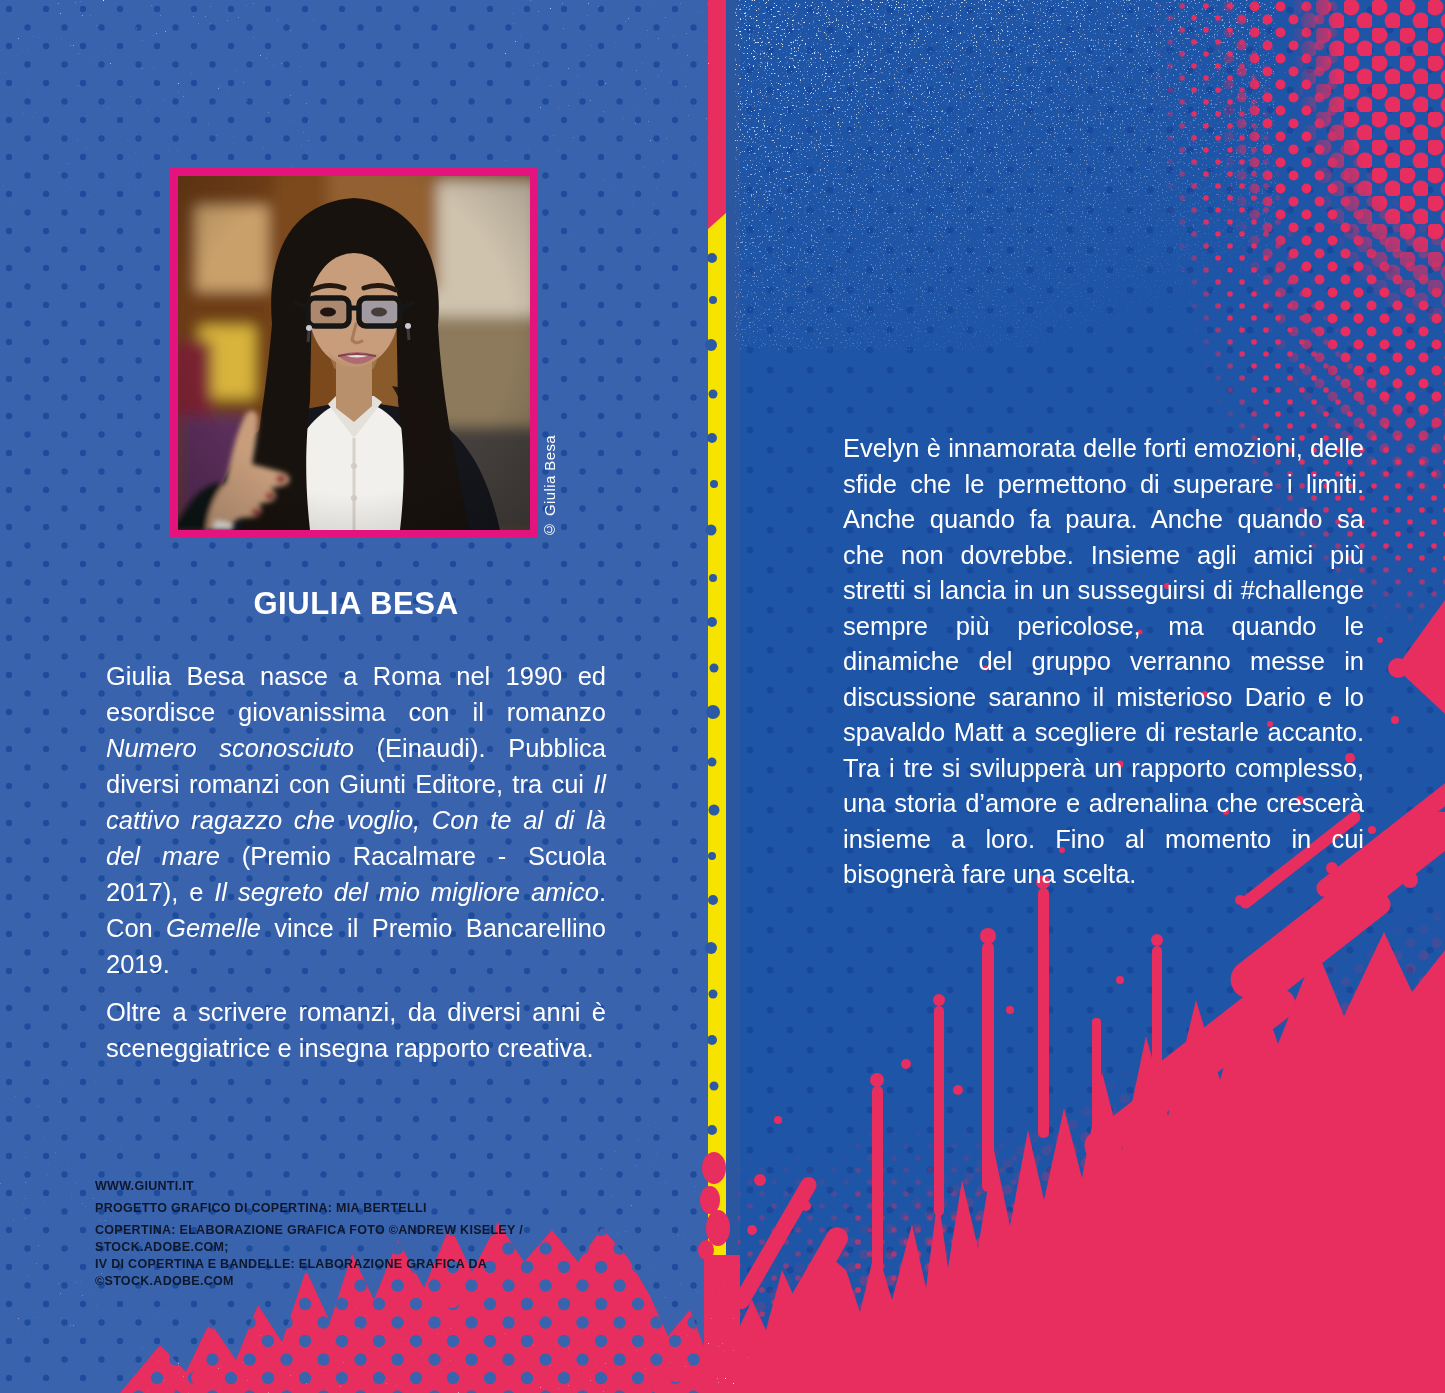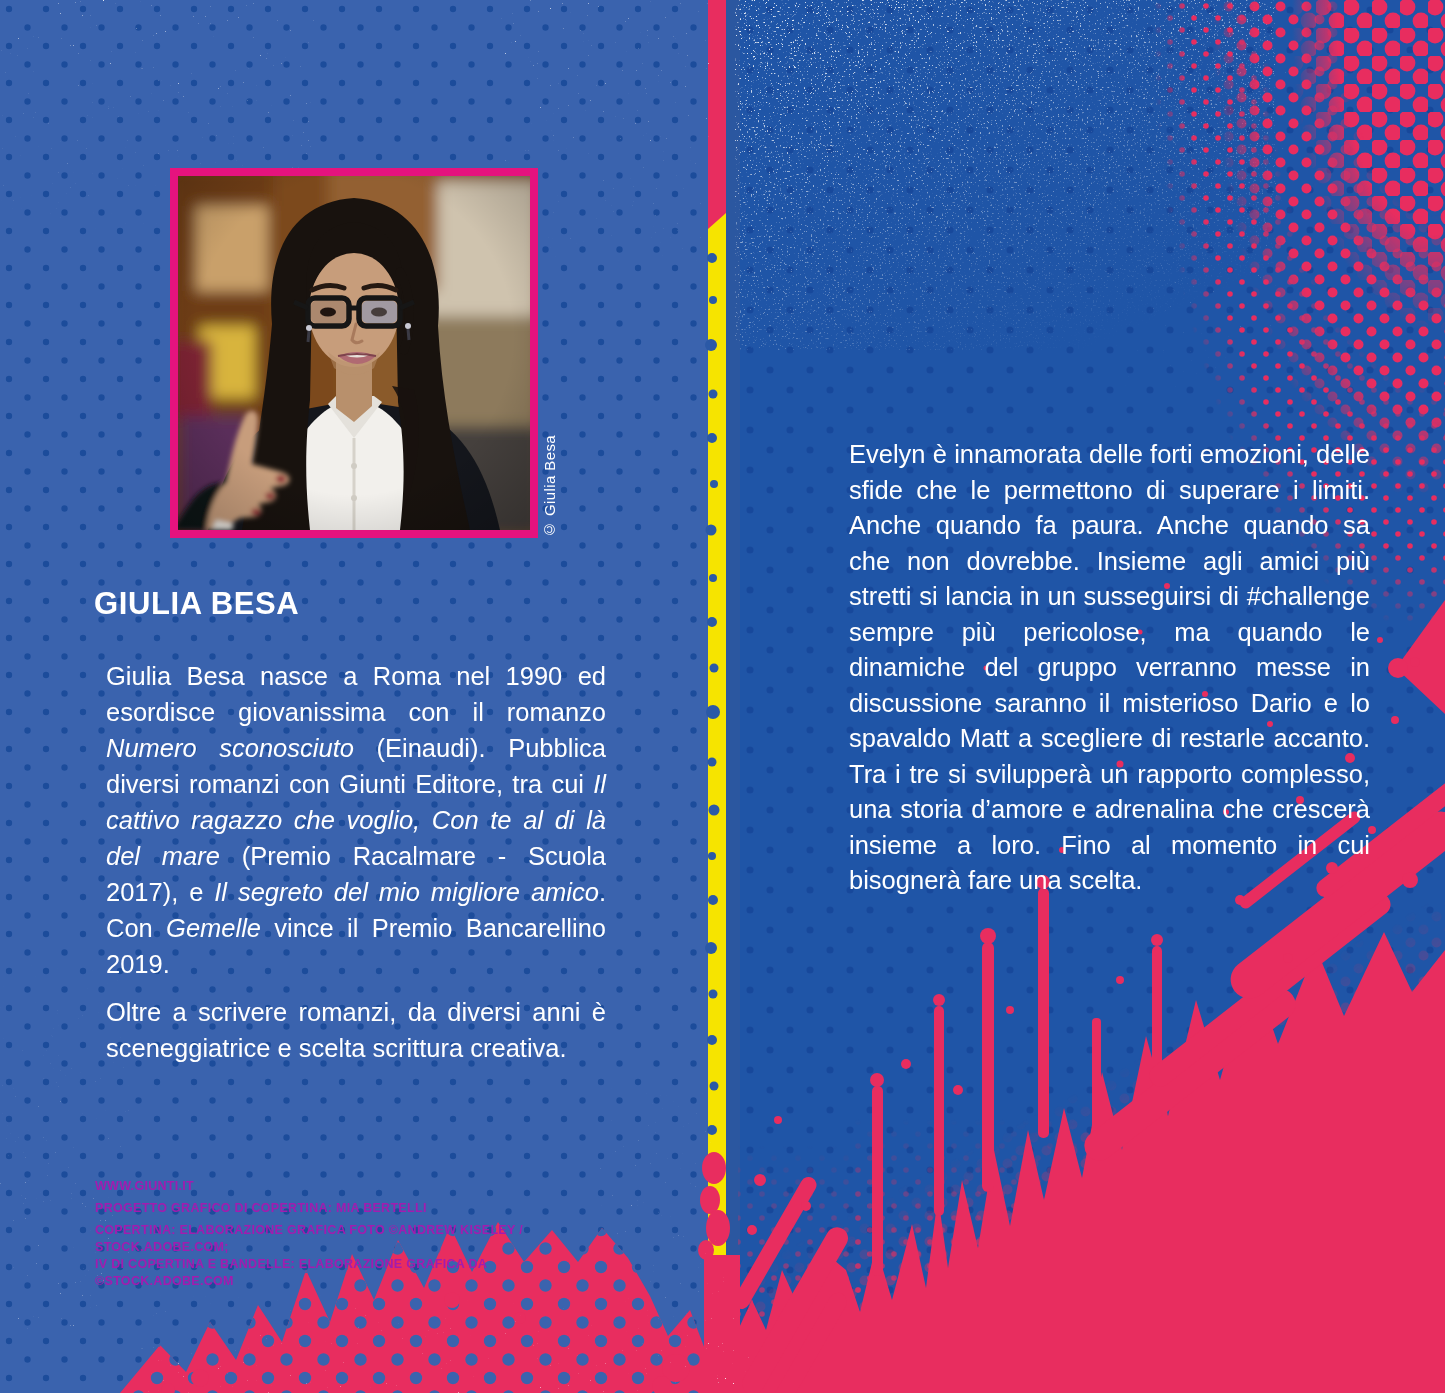--- a/index.html
+++ b/index.html
@@ -20,41 +20,41 @@
   }
   #photo-credit{
     left:541px;top:442px;height:96px;width:20px;
     color:#ffffff;font-size:15px;letter-spacing:.4px;
     writing-mode:vertical-rl;transform:rotate(180deg);
     white-space:nowrap;
   }
   
   #author-heading{
     left:94px;top:586px;width:524px;
-    margin:0;
+    margin:0;text-align:center;
     color:#ffffff;font-size:31px;font-weight:bold;letter-spacing:.6px;
   }
   #bio{
     left:94px;top:646px;width:524px;
     color:#ffffff;font-size:25.5px;line-height:36px;
     text-align:justify;
   }
   #bio p{margin:12px;}
   
   #credits{
     left:95px;top:1178px;width:480px;
-    color:#a21caf;font-size:12.5px;font-weight:bold;
+    color:#0f172a;font-size:12.5px;font-weight:bold;
     line-height:17px;letter-spacing:.3px;
   }
   #credits .credit-item{margin:0 0 5px 0;white-space:pre-line;}
   
   #blurb{
     left:835px;top:423px;width:521px;
     color:#ffffff;font-size:25.5px;line-height:35.5px;
-    text-align:justify;margin:14px;
+    text-align:justify;margin:8px;
   }
 </style>
 </head>
 <body>
 
 <div id="jacket">
 
   <svg id="bg-art" width="1445" height="1393" viewBox="0 0 1445 1393">
     <defs>
 
@@ -398,21 +398,21 @@
       <rect x="0" y="0" width="352" height="354" fill="url(#vig)"></rect>
     </svg>
   </div>
 
   <div class="abs" id="photo-credit">© Giulia Besa</div>
 
   <h1 class="abs" id="author-heading">GIULIA BESA</h1>
 
   <div class="abs" id="bio">
     <p><span>Giulia Besa nasce a Roma nel 1990 ed esordisce giovanissima con il romanzo </span><span style="font-style: italic;">Numero sconosciuto</span><span> (Einaudi). Pubblica diversi romanzi con Giunti Editore, tra cui </span><span style="font-style: italic;">Il cattivo ragazzo che voglio, Con te al di là del mare</span><span> (Premio Racalmare - Scuola 2017), e </span><span style="font-style: italic;">Il segreto del mio migliore amico</span><span>. Con </span><span style="font-style: italic;">Gemelle</span><span> vince il Premio Bancarellino 2019.</span></p>
-    <p>Oltre a scrivere romanzi, da diversi anni è sceneggiatrice e scelta scrittura creativa.</p>
+    <p>Oltre a scrivere romanzi, da diversi anni è sceneggiatrice e insegna rapporto creativa.</p>
   </div>
 
   <div class="abs" id="credits">
     <p class="credit-item">WWW.GIUNTI.IT</p>
     <p class="credit-item">PROGETTO GRAFICO DI COPERTINA: MIA BERTELLI</p>
     <p class="credit-item">COPERTINA: ELABORAZIONE GRAFICA FOTO ©ANDREW KISELEY / STOCK.ADOBE.COM;
 IV DI COPERTINA E BANDELLE: ELABORAZIONE GRAFICA DA ©STOCK.ADOBE.COM</p>
   </div>
 
   <p class="abs" id="blurb">Evelyn è innamorata delle forti emozioni, delle sfide che le permettono di superare i limiti. Anche quando fa paura. Anche quando sa che non dovrebbe. Insieme agli amici più stretti si lancia in un susseguirsi di #challenge sempre più pericolose, ma quando le dinamiche del gruppo verranno messe in discussione saranno il misterioso Dario e lo spavaldo Matt a scegliere di restarle accanto. Tra i tre si svilupperà un rapporto complesso, una storia d’amore e adrenalina che crescerà insieme a loro. Fino al momento in cui bisognerà fare una scelta.</p>

